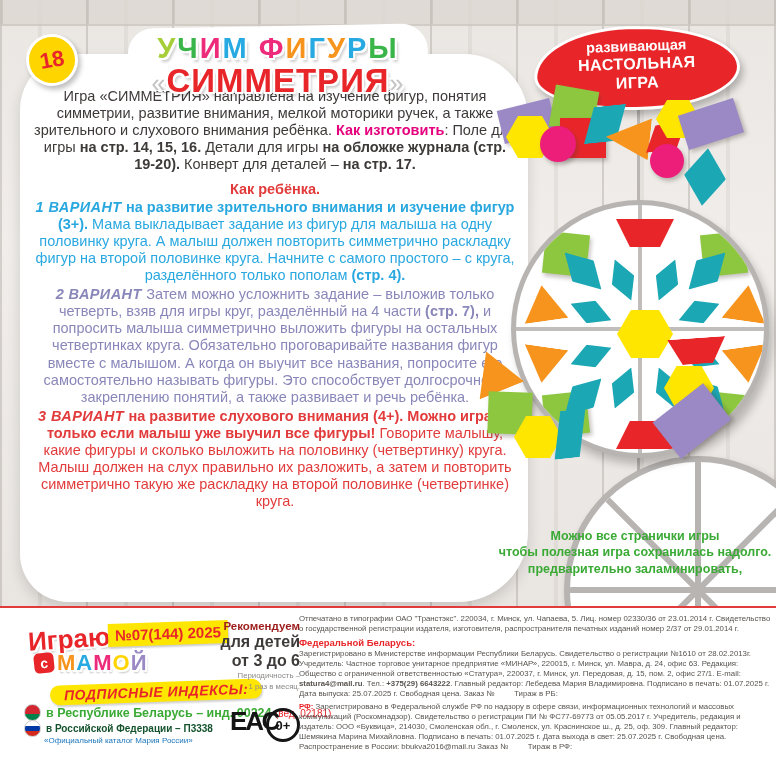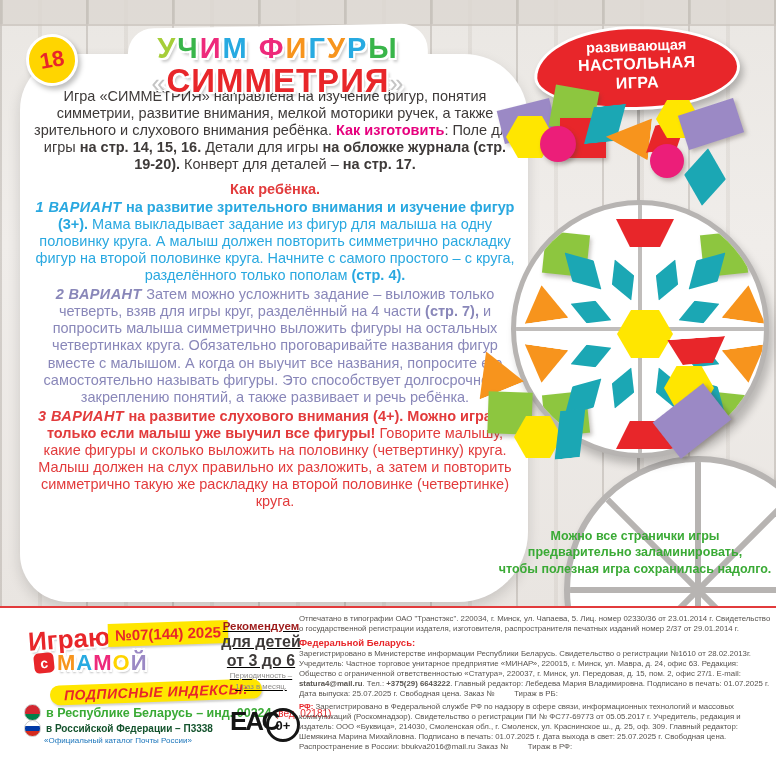--- a/index.html
+++ b/index.html
@@ -90,21 +90,21 @@
   .lg-num{position:absolute;left:108px;top:14px;background:#ffe600;color:#e8262a;font-size:15px;
       font-weight:bold;padding:3px 7px;transform:rotate(-2deg);box-shadow:1px 2px 2px rgba(0,0,0,.2);}
   .lg-row2{position:absolute;left:34px;top:42px;display:flex;align-items:center;gap:3px;}
   .lg-s{width:20px;height:20px;background:#e8262a;border-radius:5px;color:#fff;font-size:14px;
       font-weight:bold;display:flex;align-items:center;justify-content:center;transform:rotate(-6deg);}
   .lg-mamoy{font-size:22px;font-weight:bold;letter-spacing:1px;
       text-shadow:-2px -2px 0 #fff,2px -2px 0 #fff,-2px 2px 0 #fff,2px 2px 0 #fff,2px 3px 2px rgba(0,0,0,.25);}
   .lg-banner{position:absolute;left:50px;top:74px;background:#ffe600;color:#e8262a;font-size:14px;
       font-weight:bold;font-style:italic;padding:2px 14px;border-radius:12px 14px 12px 14px;
       transform:rotate(-2deg);box-shadow:1px 2px 2px rgba(0,0,0,.18);letter-spacing:.5px;}
-  .rec{position:absolute;left:209px;top:12px;width:104px;text-align:center;line-height:1.15;text-decoration:underline;}
+  .rec{position:absolute;left:196px;top:12px;width:104px;text-align:right;line-height:1.15;}
   .rec .r-a{color:#9e1b1b;font-weight:bold;font-size:11.5px;}
   .rec .r-b{color:#3e3a39;font-weight:bold;font-size:16px;}
   .rec .r-c{color:#8c8a88;font-size:7.8px;margin-top:2px;}
   .idx{position:absolute;display:flex;align-items:center;gap:5px;}
   .idx1{left:24px;top:96px;}
   .idx2{left:24px;top:112px;}
   .flag{width:15px;height:15px;border-radius:50%;border:1px solid #c9c9c9;flex:0 0 auto;}
   .flag-by{background:linear-gradient(180deg,#d22730 0 62%,#00804a 62% 100%);}
   .flag-ru{background:linear-gradient(180deg,#fff 0 34%,#0039a6 34% 67%,#d52b1e 67% 100%);}
   .by-text{font-size:12.5px;}
@@ -209,22 +209,22 @@
     <div class="circle2">
       <div class="spoke" style="transform:rotate(0deg)"></div>
       <div class="spoke" style="transform:rotate(45deg)"></div>
       <div class="spoke" style="transform:rotate(90deg)"></div>
       <div class="spoke" style="transform:rotate(135deg)"></div>
     </div>
   </div>
 
   <div class="note">
     <div>Можно все странички игры</div>
+    <div>чтобы полезная игра сохранилась надолго.</div>
     <div>предварительно заламинировать,</div>
-    <div>чтобы полезная игра сохранилась надолго.</div>
   </div>
 
   <div class="redline"></div>
 
   <div class="footer">
     <div class="lg-igrayu">Играю</div>
     <div class="lg-num">№07(144) 2025</div>
     <div class="lg-row2">
       <span class="lg-s">с</span>
       <span class="lg-mamoy"><span style="color: rgb(247, 148, 29);">М</span><span style="color: rgb(39, 170, 225);">А</span><span style="color: rgb(238, 42, 123);">М</span><span style="color: rgb(255, 212, 0);">О</span><span style="color: rgb(155, 137, 197);">Й</span></span>
@@ -240,21 +240,21 @@
     </div>
 
     <div class="idx idx1">
       <span class="flag flag-by"></span>
       <span class="by-text"><span style="font-weight: bold; color: rgb(58, 170, 53);">в Республике Беларусь – инд. 00224 </span><span class="small" style="color: rgb(232, 38, 42);">(вед. 02181)</span></span>
     </div>
     <div class="idx idx2">
       <span class="flag flag-ru"></span>
       <span class="ru-text">в Российской Федерации – П3338</span>
     </div>
-    <div class="catalog">«Официальный каталог Почты России»</div>
+    <div class="catalog">«Официальный каталог Мария России»</div>
     <div class="eac">ЕАС</div>
     <div class="zeroplus">0+</div>
 
     <div class="imprint">
       <p><span>Отпечатано в типографии ОАО "Транстэкс". 220034, г. Минск, ул. Чапаева, 5. Лиц. номер 02330/36 от 23.01.2014 г. Свидетельство о государственной регистрации издателя, изготовителя, распространителя печатных изданий номер 2/37 от 29.01.2014 г.</span></p>
       <p class="imp-head">Федеральной Беларусь:</p>
       <p><span>Зарегистрировано в Министерстве информации Республики Беларусь. Свидетельство о регистрации №1610 от 28.02.2013г. Учредитель: Частное торговое унитарное предприятие «МИНАР», 220015, г. Минск, ул. Мавра, д. 24, офис 63. Редакция: Общество с ограниченной ответственностью «Статура», 220037, г. Минск, ул. Передовая, д. 15, пом. 2, офис 27/1. E-mail: </span><span style="font-weight: bold;">statura4@mail.ru</span><span>. Тел.: </span><span style="font-weight: bold;">+375(29) 6643222</span><span>. Главный редактор: Лебедева Мария Владимировна. Подписано в печать: 01.07.2025 г. Дата выпуска: 25.07.2025 г. Свободная цена. Заказ №&nbsp;&nbsp;&nbsp;&nbsp;&nbsp;&nbsp;&nbsp;&nbsp; Тираж в РБ:</span></p>
       <p><span style="font-weight: bold; color: rgb(232, 38, 42);">РФ:</span><span> Зарегистрировано в Федеральной службе РФ по надзору в сфере связи, информационных технологий и массовых коммуникаций (Роскомнадзор). Свидетельство о регистрации ПИ № ФС77-69773 от 05.05.2017 г. Учредитель, редакция и издатель: ООО «Буквица», 214030, Смоленская обл., г. Смоленск, ул. Краснинское ш., д. 25, оф. 309. Главный редактор: Шемякина Марина Михайловна. Подписано в печать: 01.07.2025 г. Дата выхода в свет: 25.07.2025 г. Свободная цена. Распространение в России: bbukva2016@mail.ru  Заказ №&nbsp;&nbsp;&nbsp;&nbsp;&nbsp;&nbsp;&nbsp;&nbsp; Тираж в РФ:</span></p>
     </div>
   </div>

